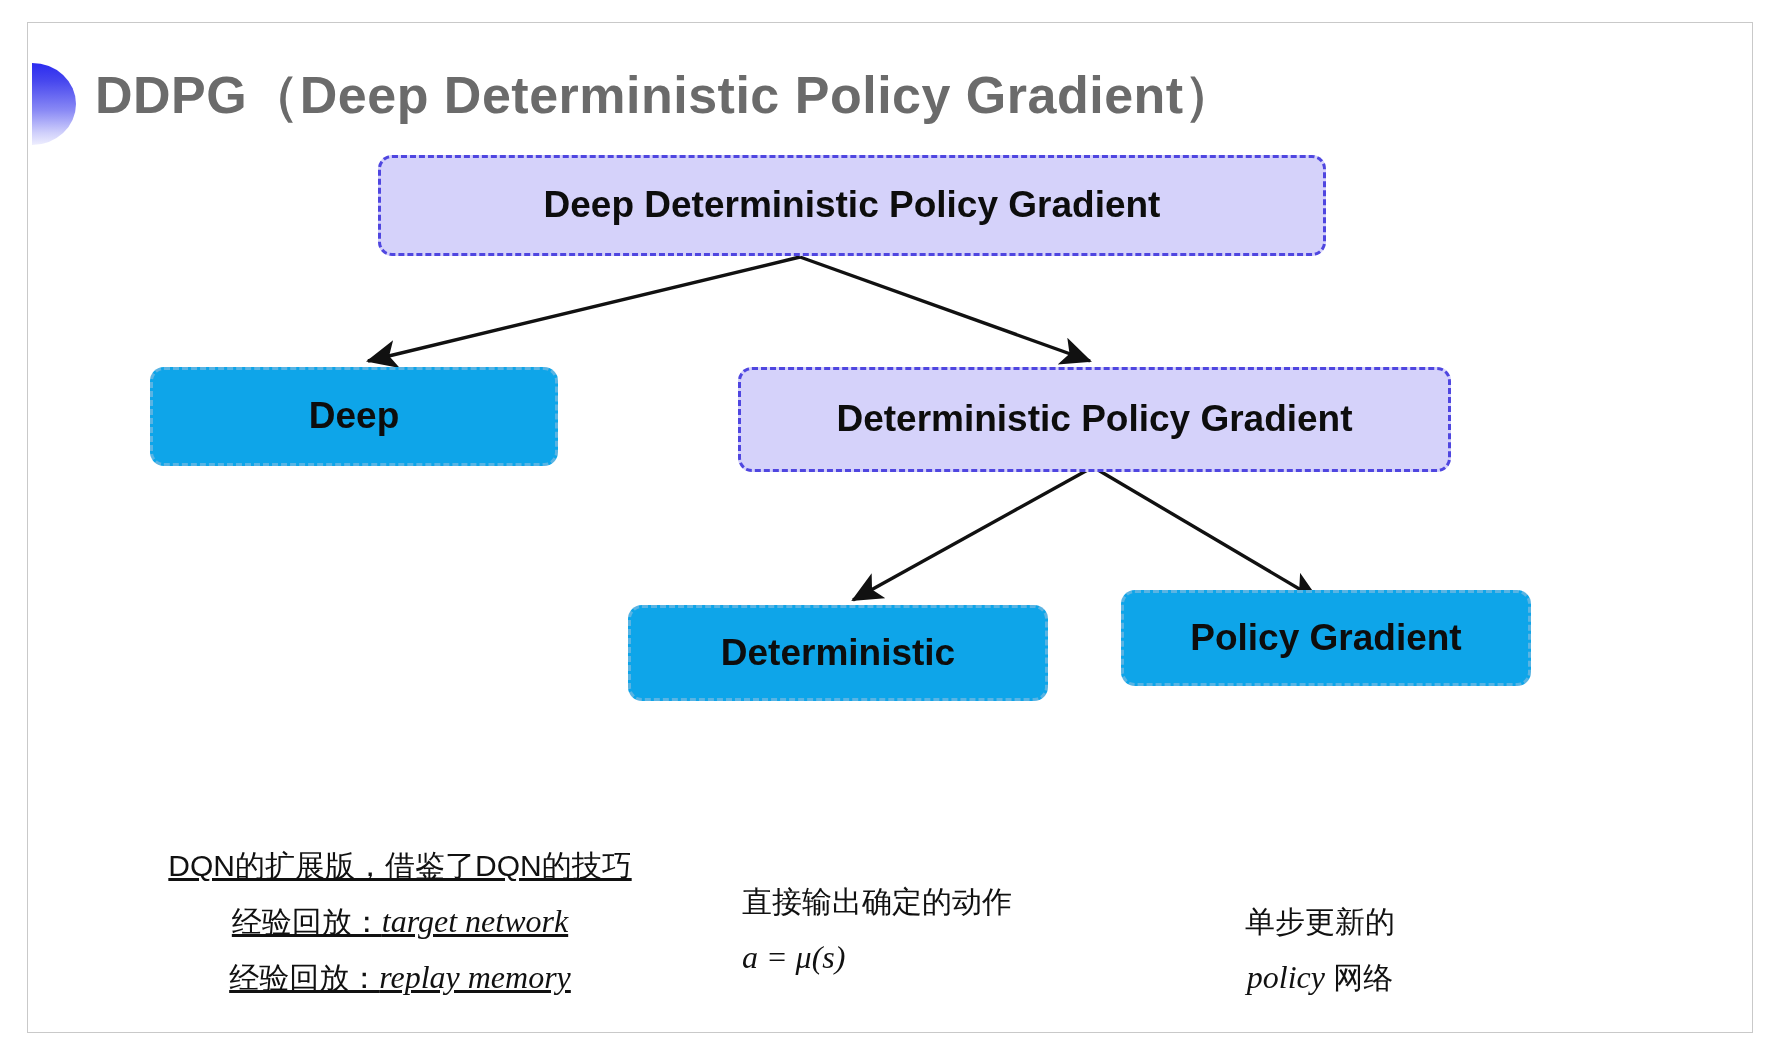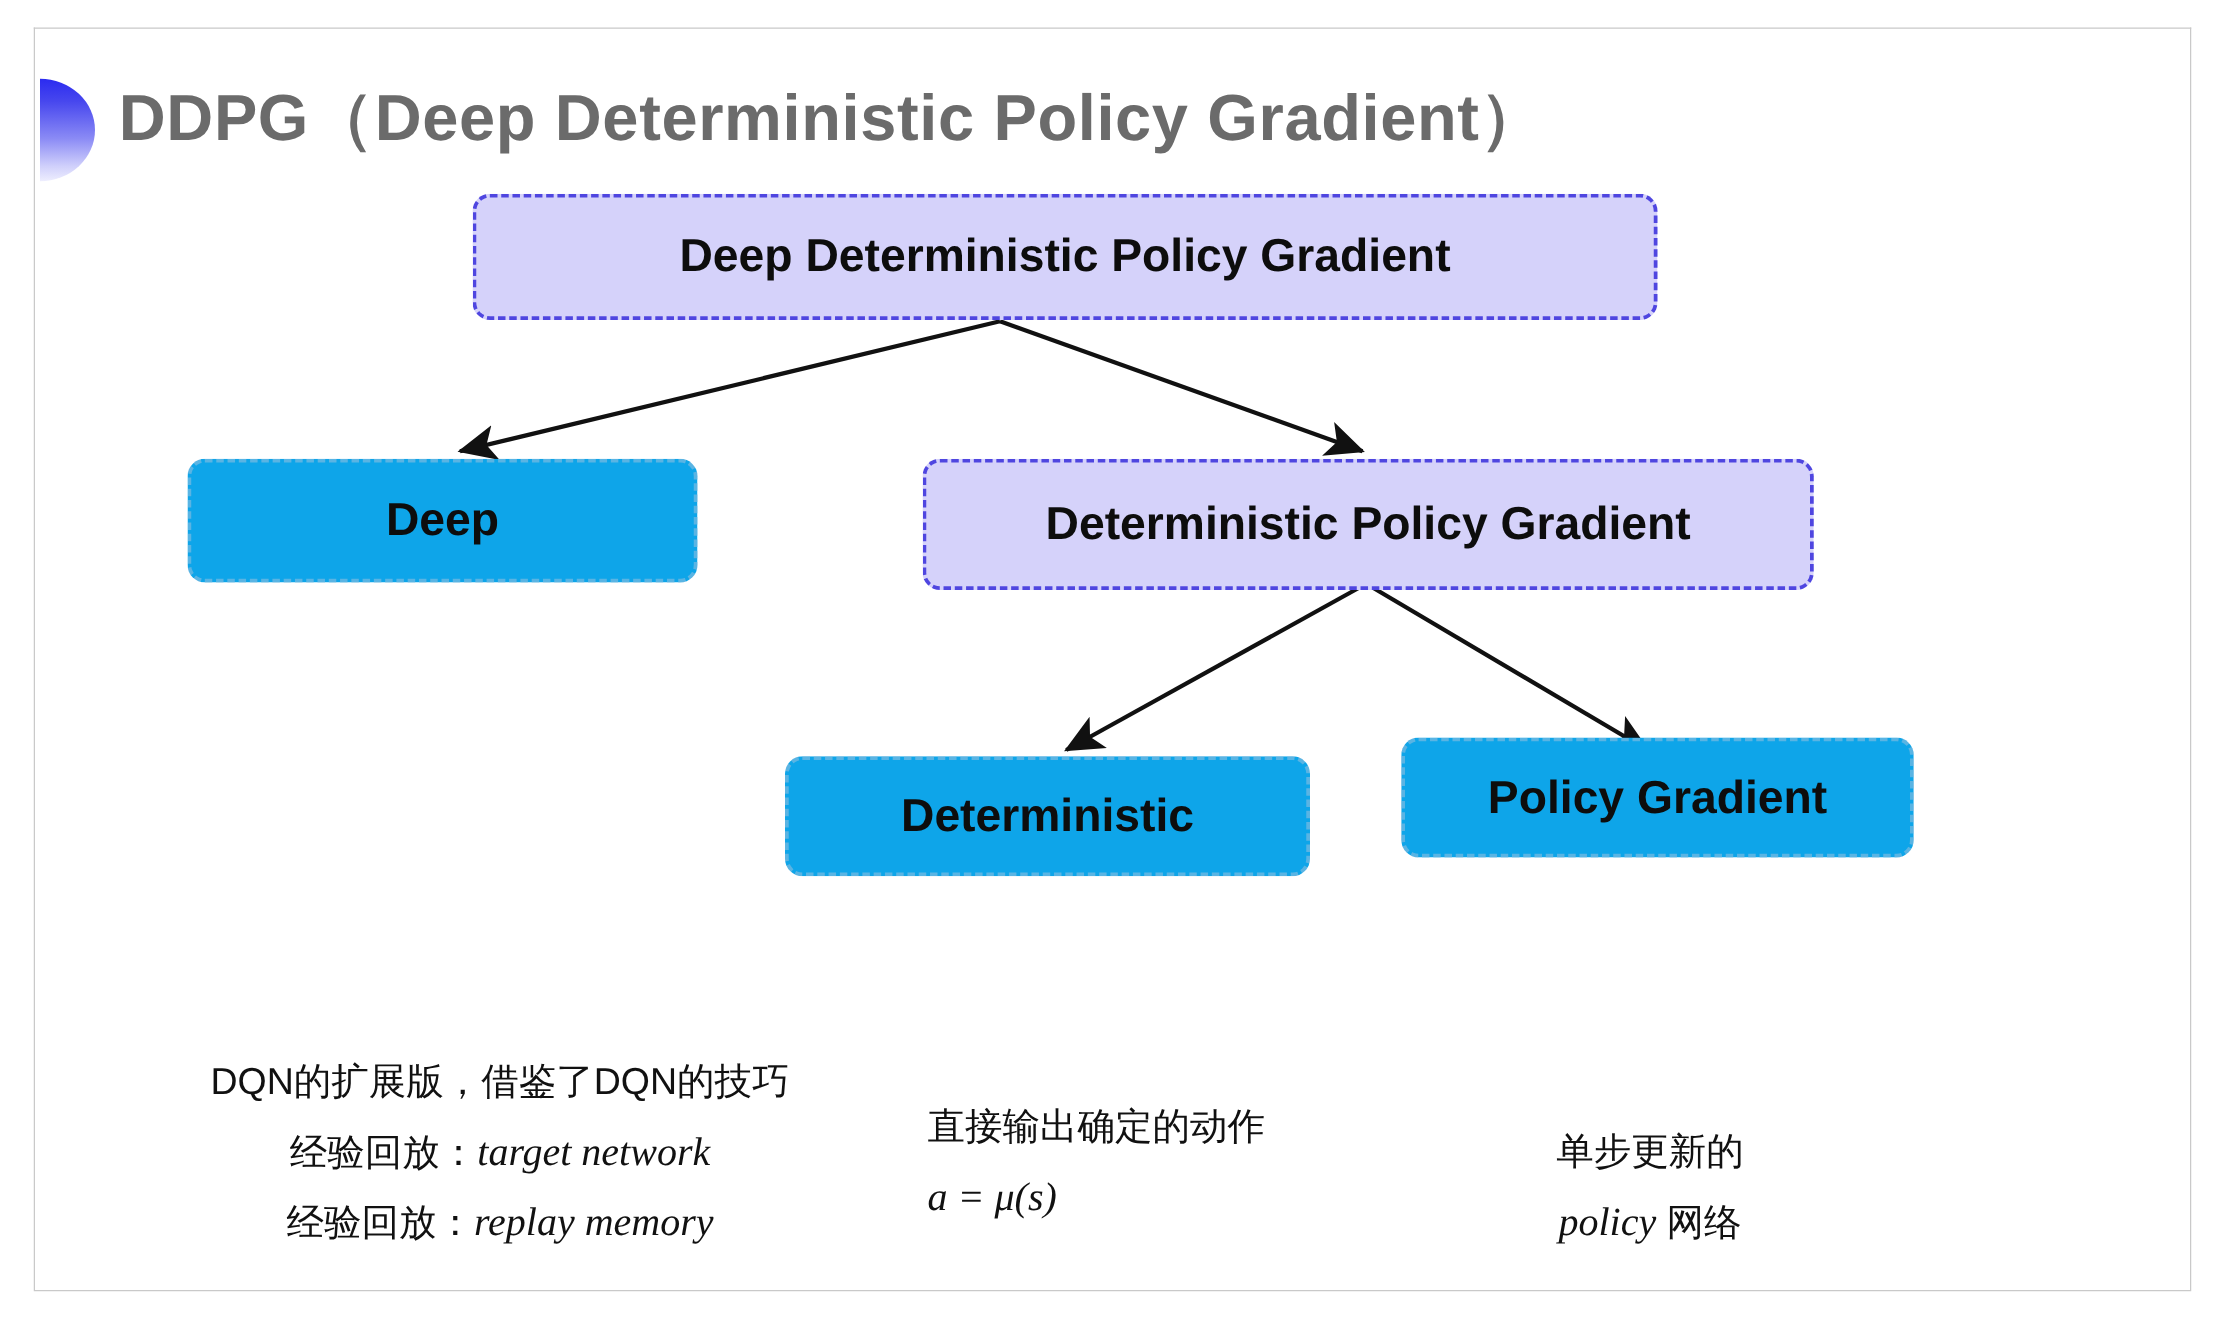--- a/index.html
+++ b/index.html
@@ -98,21 +98,21 @@
     line-height: 1.75;
     white-space: nowrap;
   }
   .note .cn { font-family: "Liberation Sans", sans-serif; }
   .note .mathit {
     font-family: "Liberation Serif", serif;
     font-style: italic;
     font-size: 32px;
   }
   #note-left  { left: 150px; top: 840px; text-align: center; width: 500px; }
-  #note-left .row { display: block; }
+  #note-left .row { display: block; text-decoration: underline; }
   #note-mid   { left: 742px; top: 876px; text-align: left; width: 300px; }
   #note-right { left: 1185px;top: 896px; text-align: center; width: 270px; }
   .note .row { display: block; }
 </style>
 </head>
 <body>
 
 <div id="slide">
 
   <div class="frame-top"></div>

